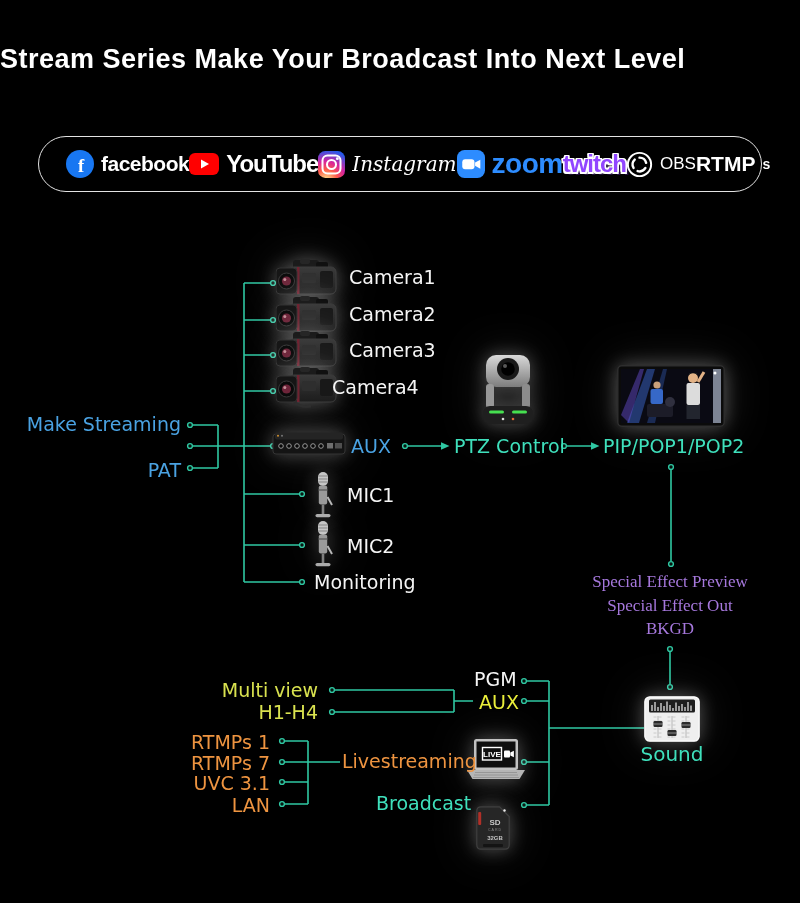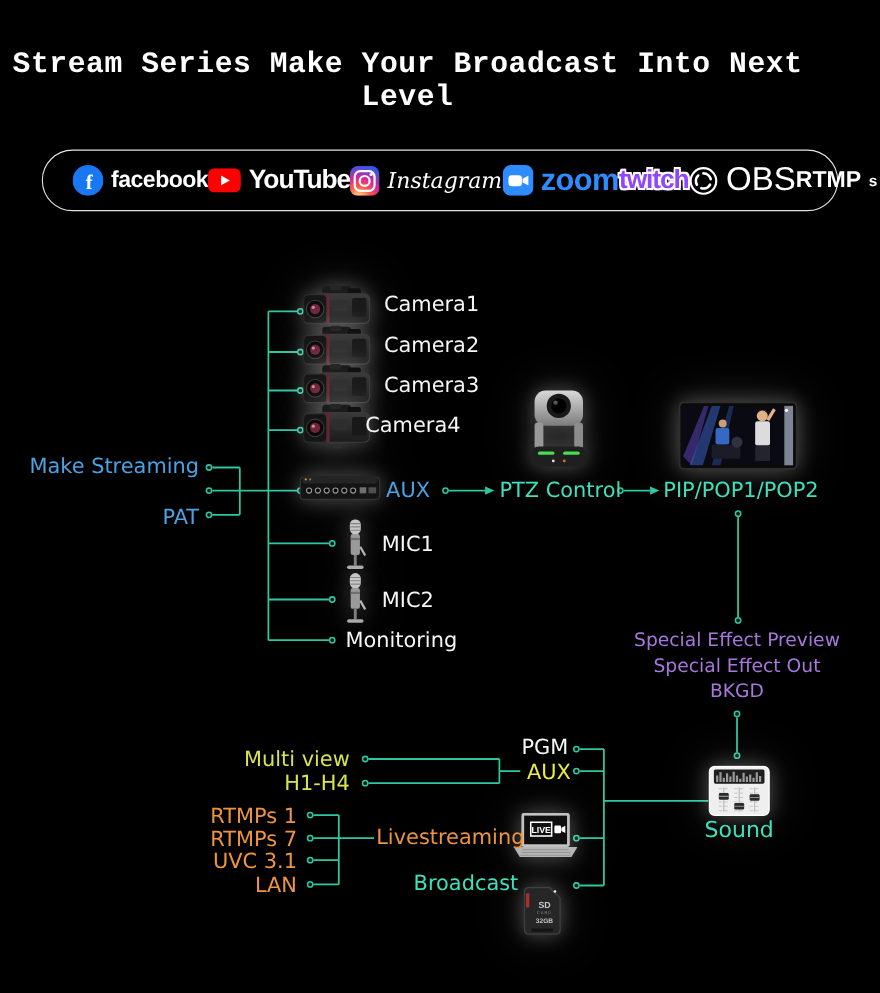--- a/index.html
+++ b/index.html
@@ -1,42 +1,42 @@
 <!DOCTYPE html>
 <html style="--c-line: #2fc7a2; --c-blue: #4aa2e2; --c-teal: #3fe0bc; --c-purple: #a678dd; --c-yg: #d9e24f; --c-yellow: #eaee3a; --c-orange: #ee9440; --c-white: #f5f5f5; --facebook: #1877f2; --youtube: #ff0000; --zoomblue: #2d8cff; --twitch: #9146ff;"><head>
 <meta charset="utf-8">
 <style>
   html,body{margin:0;padding:0;background:#000;}
   #canvas{position:relative;width:800px;height:903px;background:#000;overflow:hidden;
           font-family:"DejaVu Sans","Liberation Sans",sans-serif;}
   .abs{position:absolute;}
   
-  #title{left:0;top:44px;width:741px;text-align:center;color:#fff;font-size:27px;
-         font-weight:700;letter-spacing:.5px;font-family:Liberation Mono, monospace;}
+  #title{left:0;top:44px;width:741px;text-align:left;color:#fff;font-size:27px;
+         font-weight:700;letter-spacing:.5px;font-family:Liberation Sans, sans-serif;}
   
   #bar{left:38px;top:136px;width:724px;height:56px;border:1.6px solid #e3e3e3;border-radius:29px;
        display:flex;align-items:center;justify-content:space-between;padding:0 27px;box-sizing:border-box;}
   .pitem{display:flex;align-items:center;gap:7px;}
   .p-lb{color:#fff;font-family:"Liberation Sans",sans-serif;}
   .fb-lb{font-weight:700;font-size:21px;letter-spacing:-.5px;}
   .yt-lb{font-weight:700;font-size:24px;letter-spacing:-1px;font-stretch:condensed;}
   .ig-lb{font-style:italic;font-size:20px;font-family:"DejaVu Serif",serif;}
   .zm-lb{font-weight:700;font-size:28px;color:var(--zoomblue,#2d8cff);letter-spacing:-.5px;}
   .tw-lb{font-weight:800;font-size:24px;letter-spacing:-1px;color:var(--twitch,#9146ff);
          text-shadow:-1.5px -1.5px 0 #fff,1.5px -1.5px 0 #fff,-1.5px 1.5px 0 #fff,1.5px 1.5px 0 #fff,
          -1.5px 0 0 #fff,1.5px 0 0 #fff,0 -1.5px 0 #fff,0 1.5px 0 #fff,3px 3px 0 #241040;}
-  .obs-lb{font-size:30px;font-weight:400;}
+  .obs-lb{font-size:17px;font-weight:400;}
   .rt-lb{font-weight:700;font-size:21px;}
   .rt-s{font-weight:700;font-size:14px;}
   
   .lbl{position:absolute;font-size:19px;white-space:nowrap;line-height:1.1;}
   .c-white{color:var(--c-white,#f5f5f5);}
   .c-blue{color:var(--c-blue,#4aa2e2);}
   .c-teal{color:var(--c-teal,#3fe0bc);}
-  .c-purple{color:var(--c-purple,#a678dd);font-size:17px;}
+  .c-purple{color:var(--c-purple,#a678dd);font-size:17px;font-family:Liberation Serif, serif;}
   .c-yg{color:var(--c-yg,#d9e24f);}
   .c-yellow{color:var(--c-yellow,#eaee3a);}
   .c-orange{color:var(--c-orange,#ee9440);}
   .ctr{text-align:center;}
   
   .wire{fill:none;stroke:var(--c-line,#2fc7a2);stroke-width:1.6px;}
   .node{fill:#07140f;stroke:var(--c-line,#2fc7a2);stroke-width:1.4px;}
   .arrow{fill:var(--c-line,#2fc7a2);stroke:none;}
   .glow{filter:drop-shadow(0 0 9px rgba(255,255,255,.28)) drop-shadow(0 0 22px rgba(255,255,255,.13));}
 </style>

